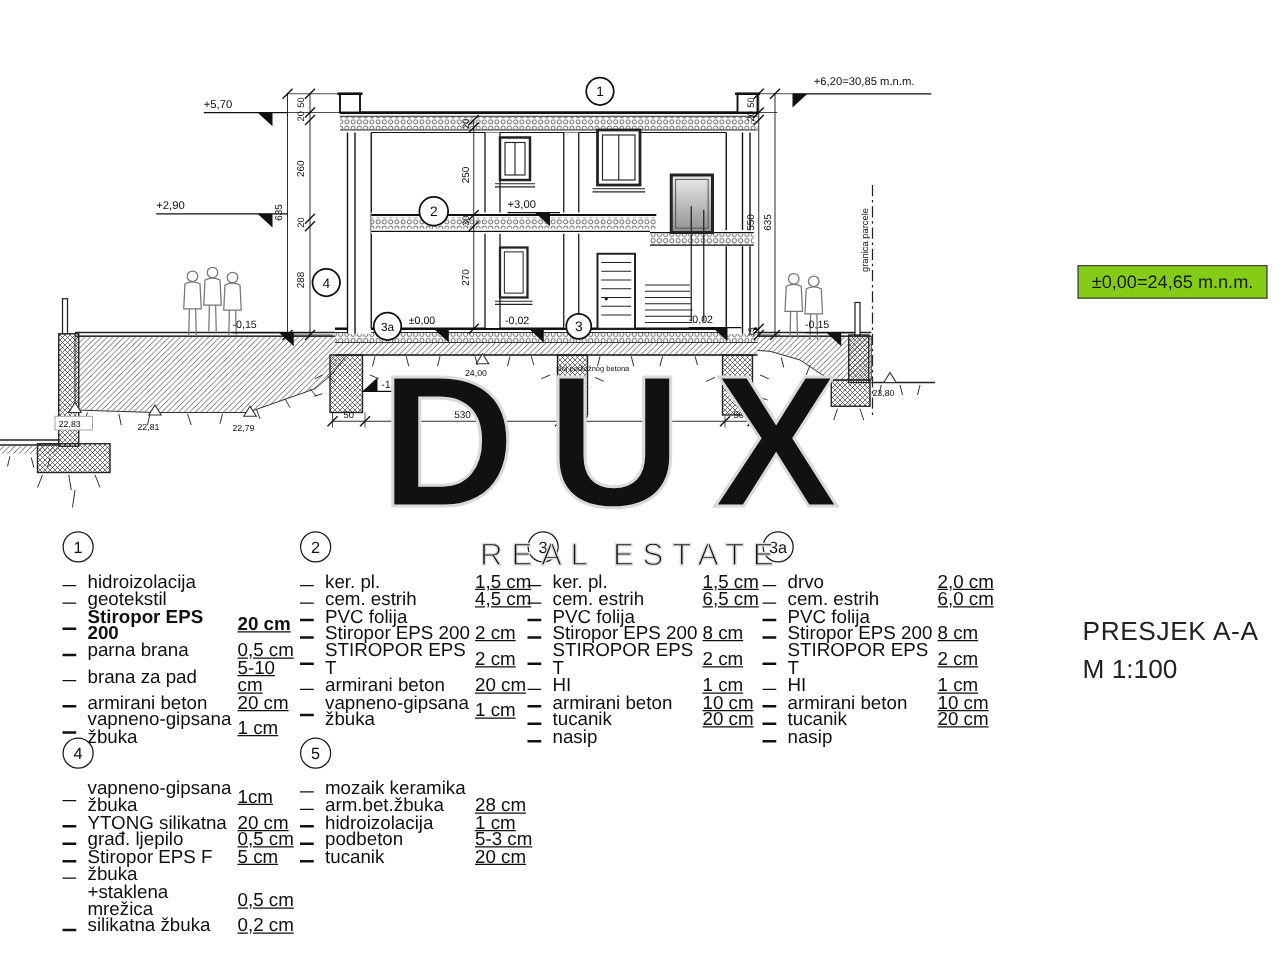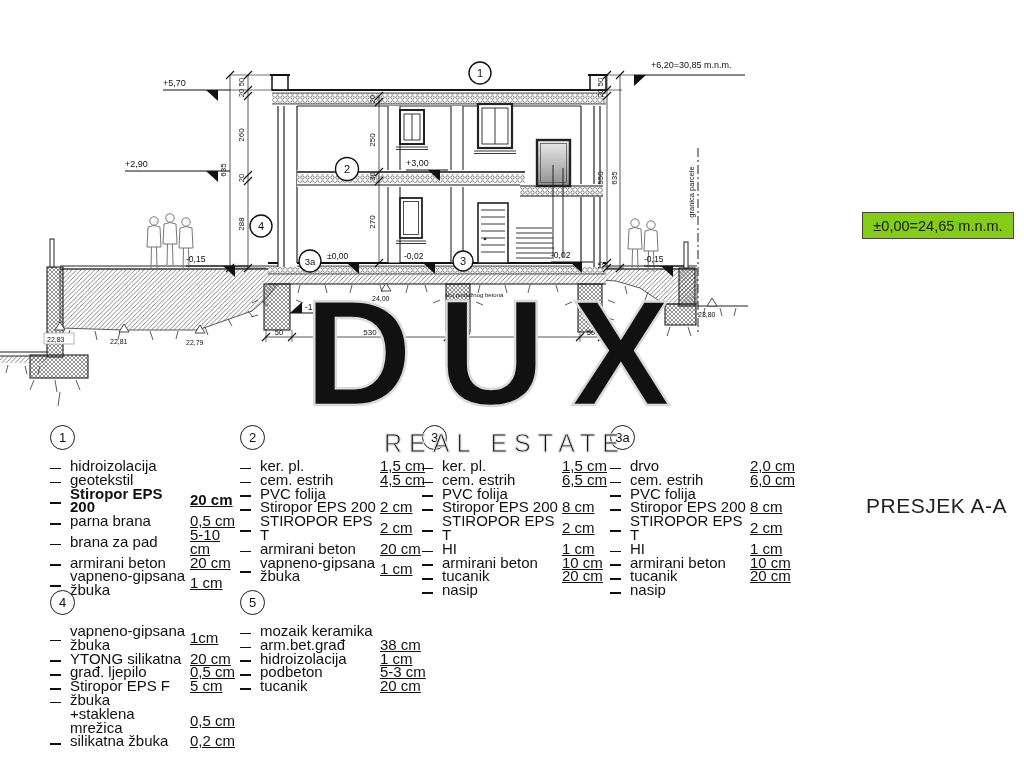--- a/index.html
+++ b/index.html
@@ -291,20 +291,21 @@
       <text x="261" y="230">4</text>
     </g>
   </svg>
 
   <div class="datum-box">
     <span>±0,00=24,65 m.n.m.</span>
   </div>
 
   <div class="title-block">
     <div class="t1">PRESJEK A-A</div>
+    <div class="t2">M  1:100</div>
   </div>
 
   <div class="legend" style="left:48px;top:425px">
     <div class="lcircle">
         <span>1</span>
       </div>
     <div>
         <div class="lrow">
           <span class="dash"></span>
           <span class="lname">hidroizolacija</span>
@@ -535,22 +536,22 @@
         <span>5</span>
       </div>
     <div>
         <div class="lrow">
           <span class="dash"></span>
           <span class="lname">mozaik keramika</span>
           <span class="lval"></span>
         </div>
         <div class="lrow">
           <span class="dash"></span>
-          <span class="lname">arm.bet.građ</span>
-          <span class="lval">38 cm</span>
+          <span class="lname">arm.bet.žbuka</span>
+          <span class="lval">28 cm</span>
         </div>
         <div class="lrow">
           <span class="dash"></span>
           <span class="lname">hidroizolacija</span>
           <span class="lval">1 cm</span>
         </div>
         <div class="lrow">
           <span class="dash"></span>
           <span class="lname">podbeton</span>
           <span class="lval">5-3 cm</span>

